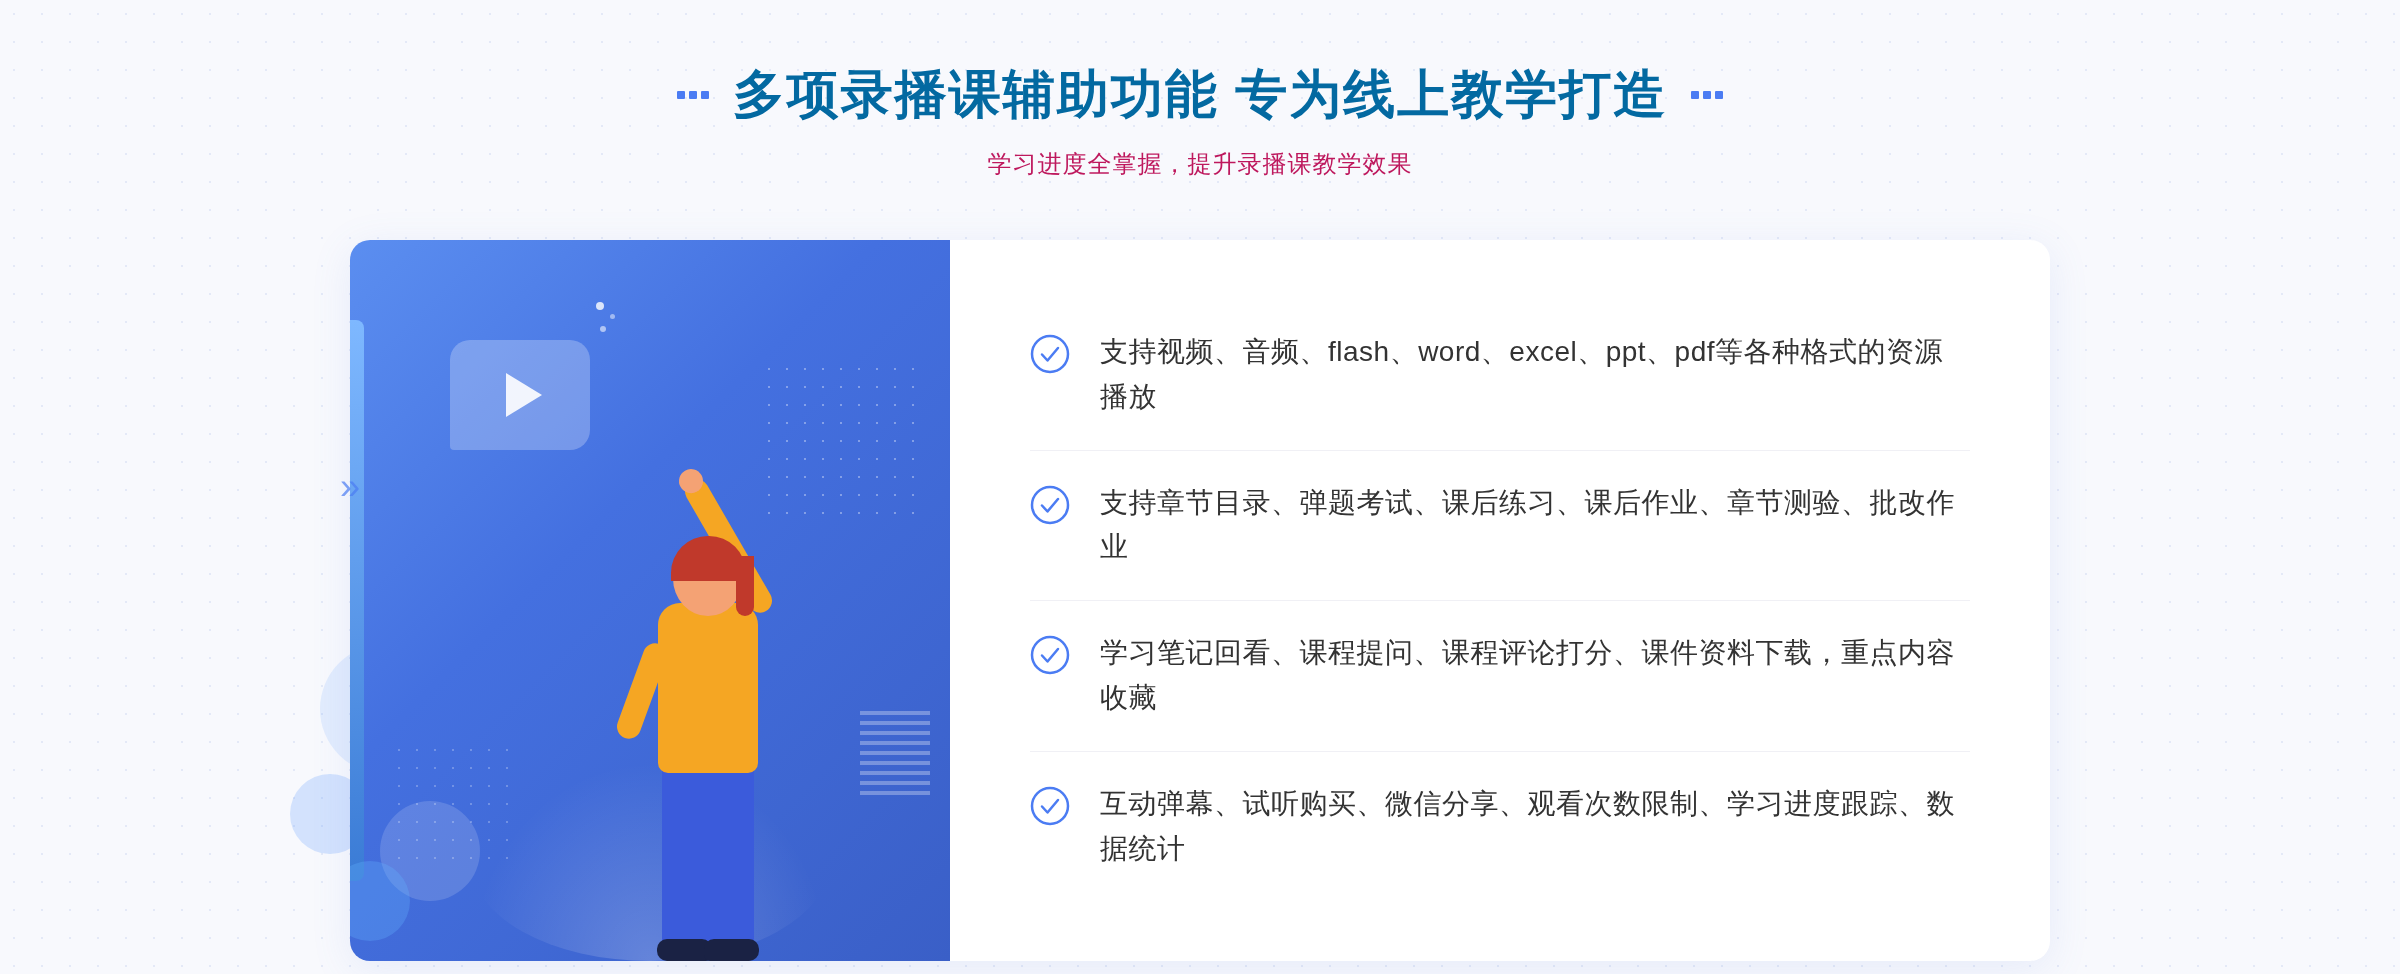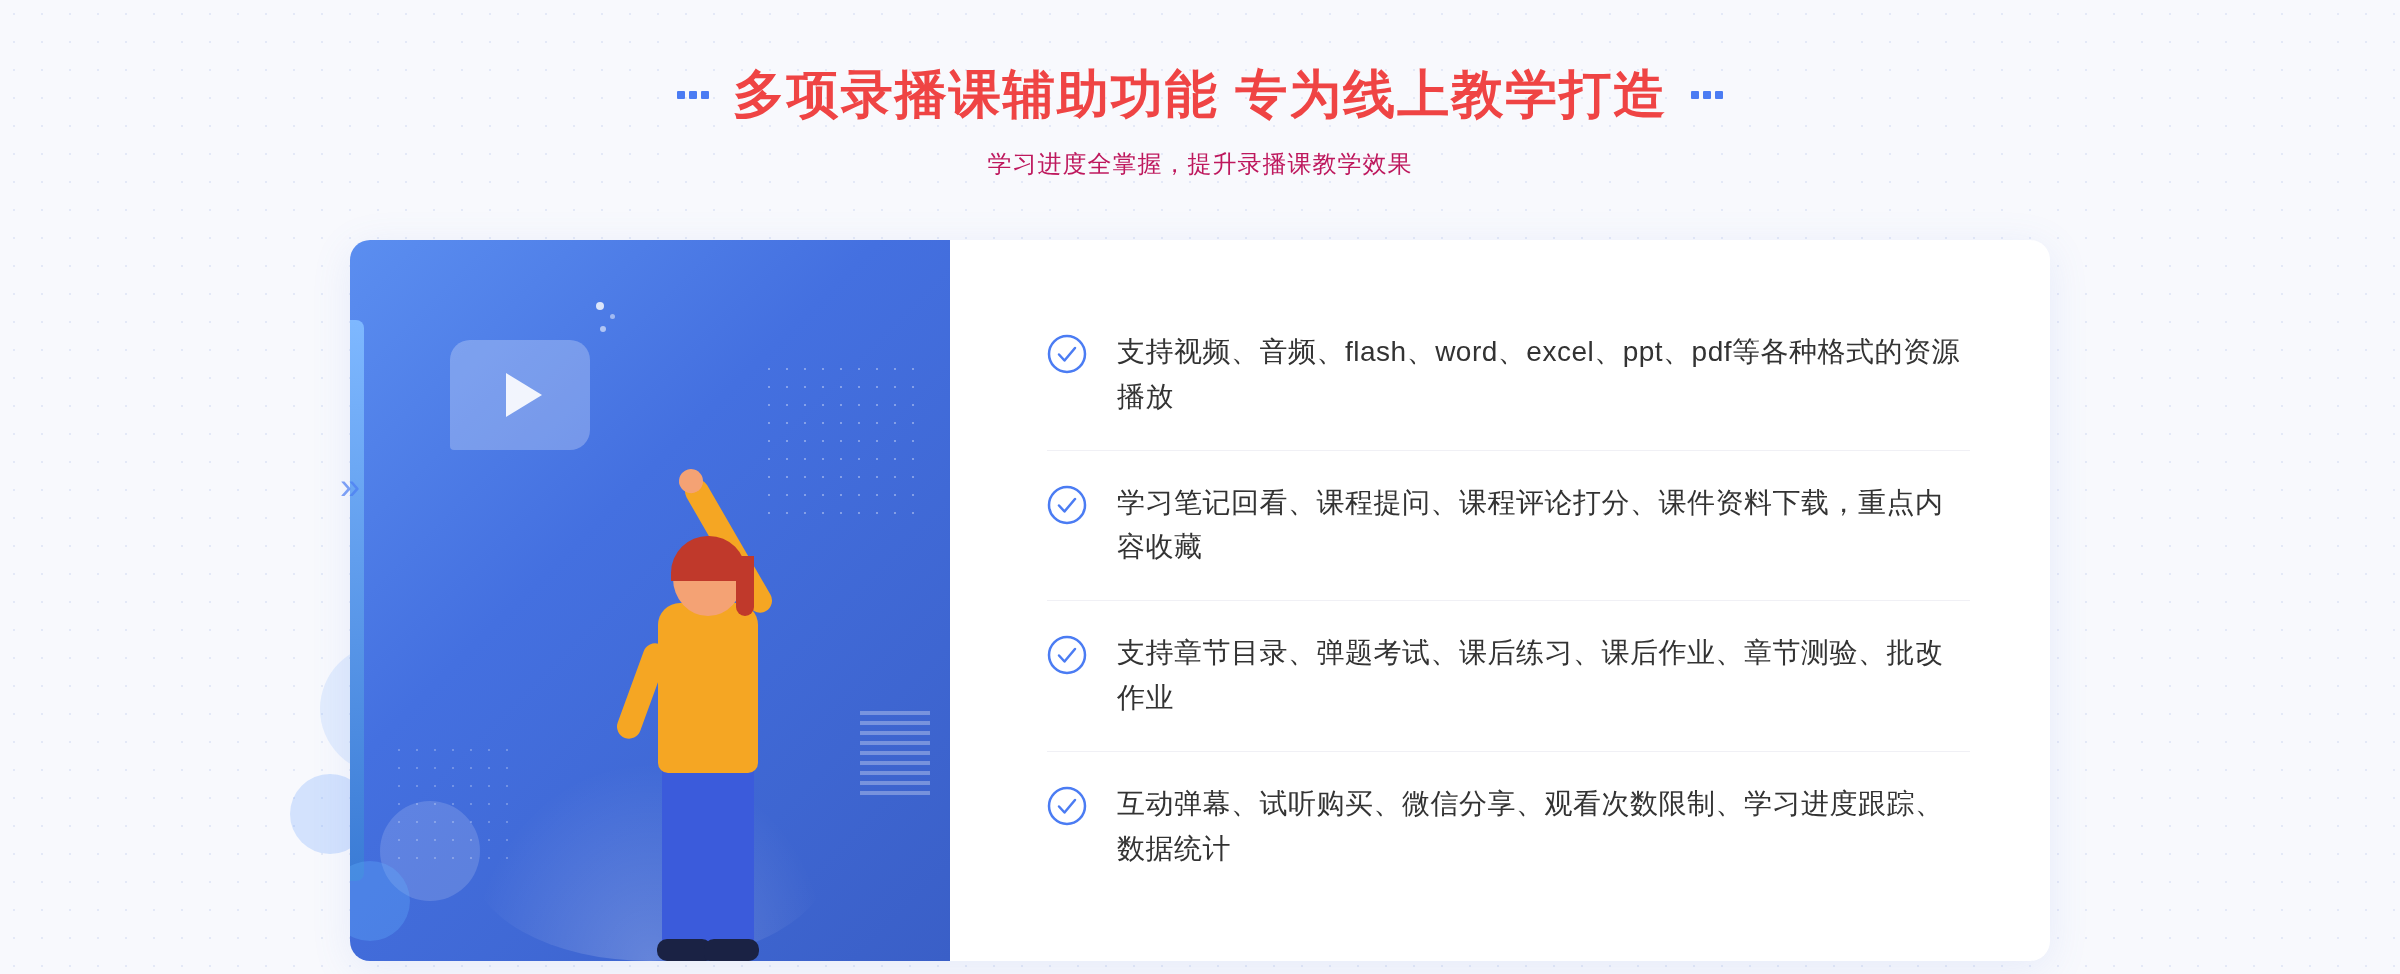--- a/index.html
+++ b/index.html
@@ -75,21 +75,21 @@
     }
 
     .title-dots span:nth-child(2) {
       width: 8px;
       height: 8px;
     }
 
     .main-title {
       font-size: 52px;
       font-weight: 700;
-      color: #ef4444;
+      color: #0369a1;
       letter-spacing: 2px;
     }
 
     .subtitle {
       margin-top: 18px;
       font-size: 24px;
       color: #be185d;
       letter-spacing: 1px;
     }
 
@@ -281,21 +281,20 @@
     }
 
     
     .right-panel {
       flex: 1;
       padding: 60px 80px;
       display: flex;
       flex-direction: column;
       justify-content: space-around;
       gap: 0;
-      margin-left: 17px;
     }
 
     .feature-item {
       display: flex;
       align-items: flex-start;
       gap: 30px;
       padding: 30px 0;
       border-bottom: 1px solid #f0f0f5;
     }
 
@@ -536,31 +535,31 @@
           <p class="feature-text">支持视频、音频、flash、word、excel、ppt、pdf等各种格式的资源播放</p>
         </div>
 
         <div class="feature-item">
           <div class="check-icon">
             <svg viewBox="0 0 40 40" fill="none" xmlns="http://www.w3.org/2000/svg">
               <circle cx="20" cy="20" r="18" stroke="#4b7cf3" stroke-width="2.5" fill="none"></circle>
               <path d="M12 20.5 L17.5 26.5 L28 14" stroke="#4b7cf3" stroke-width="2.5" stroke-linecap="round" stroke-linejoin="round"></path>
             </svg>
           </div>
-          <p class="feature-text">学习笔记回看、课程提问、课程评论打分、课件资料下载，重点内容收藏</p>
+          <p class="feature-text">支持章节目录、弹题考试、课后练习、课后作业、章节测验、批改作业</p>
         </div>
 
         <div class="feature-item">
           <div class="check-icon">
             <svg viewBox="0 0 40 40" fill="none" xmlns="http://www.w3.org/2000/svg">
               <circle cx="20" cy="20" r="18" stroke="#4b7cf3" stroke-width="2.5" fill="none"></circle>
               <path d="M12 20.5 L17.5 26.5 L28 14" stroke="#4b7cf3" stroke-width="2.5" stroke-linecap="round" stroke-linejoin="round"></path>
             </svg>
           </div>
-          <p class="feature-text">支持章节目录、弹题考试、课后练习、课后作业、章节测验、批改作业</p>
+          <p class="feature-text">学习笔记回看、课程提问、课程评论打分、课件资料下载，重点内容收藏</p>
         </div>
 
         <div class="feature-item">
           <div class="check-icon">
             <svg viewBox="0 0 40 40" fill="none" xmlns="http://www.w3.org/2000/svg">
               <circle cx="20" cy="20" r="18" stroke="#4b7cf3" stroke-width="2.5" fill="none"></circle>
               <path d="M12 20.5 L17.5 26.5 L28 14" stroke="#4b7cf3" stroke-width="2.5" stroke-linecap="round" stroke-linejoin="round"></path>
             </svg>
           </div>
           <p class="feature-text">互动弹幕、试听购买、微信分享、观看次数限制、学习进度跟踪、数据统计</p>

